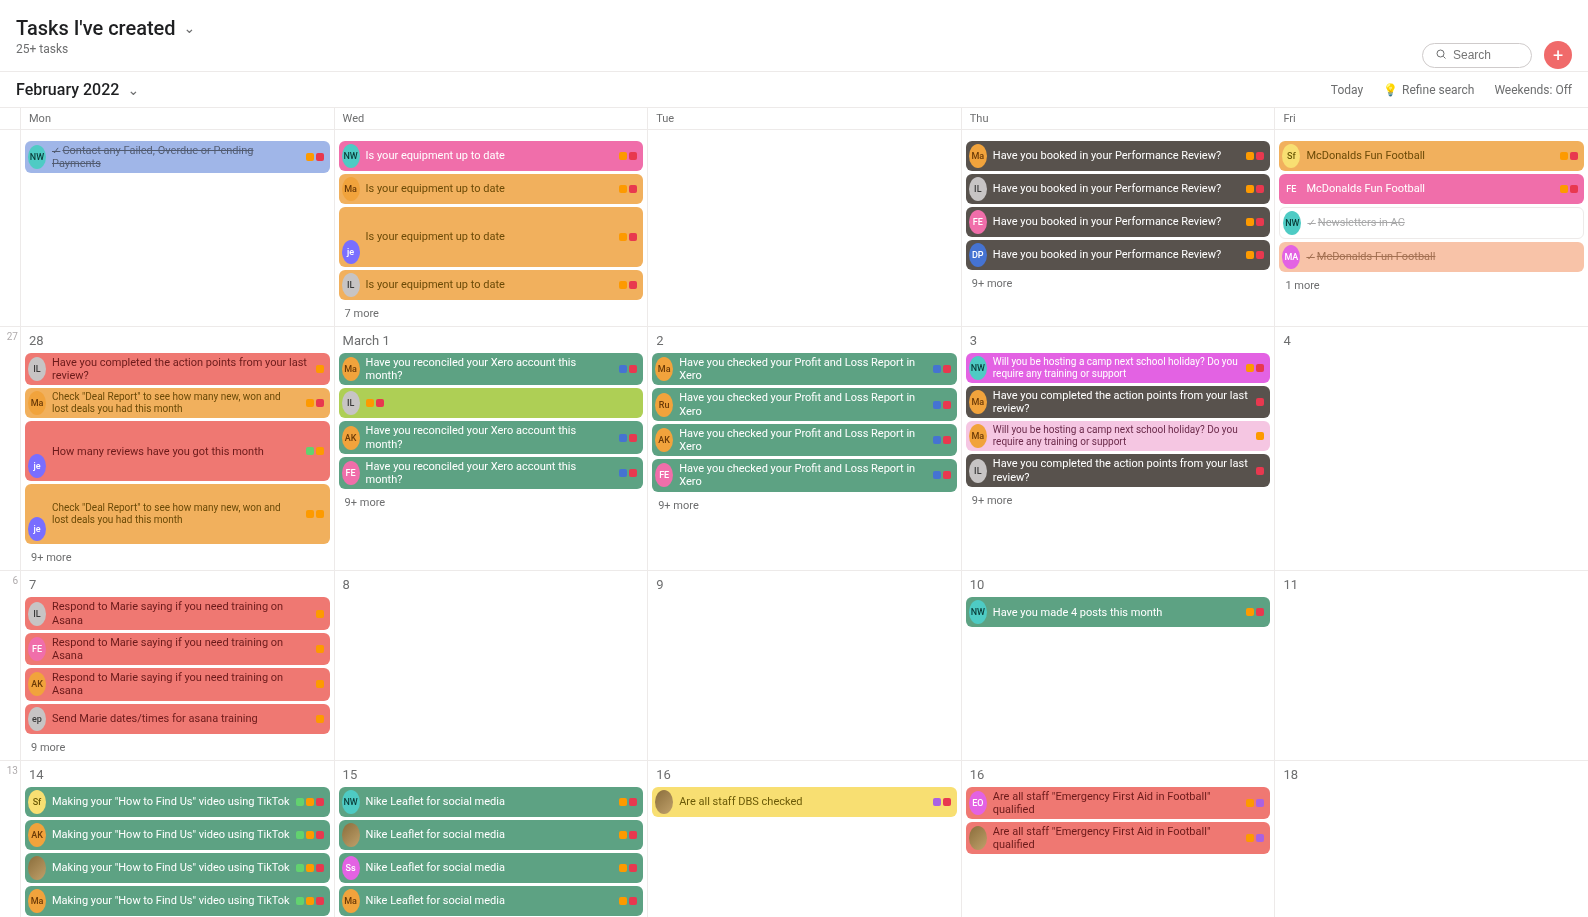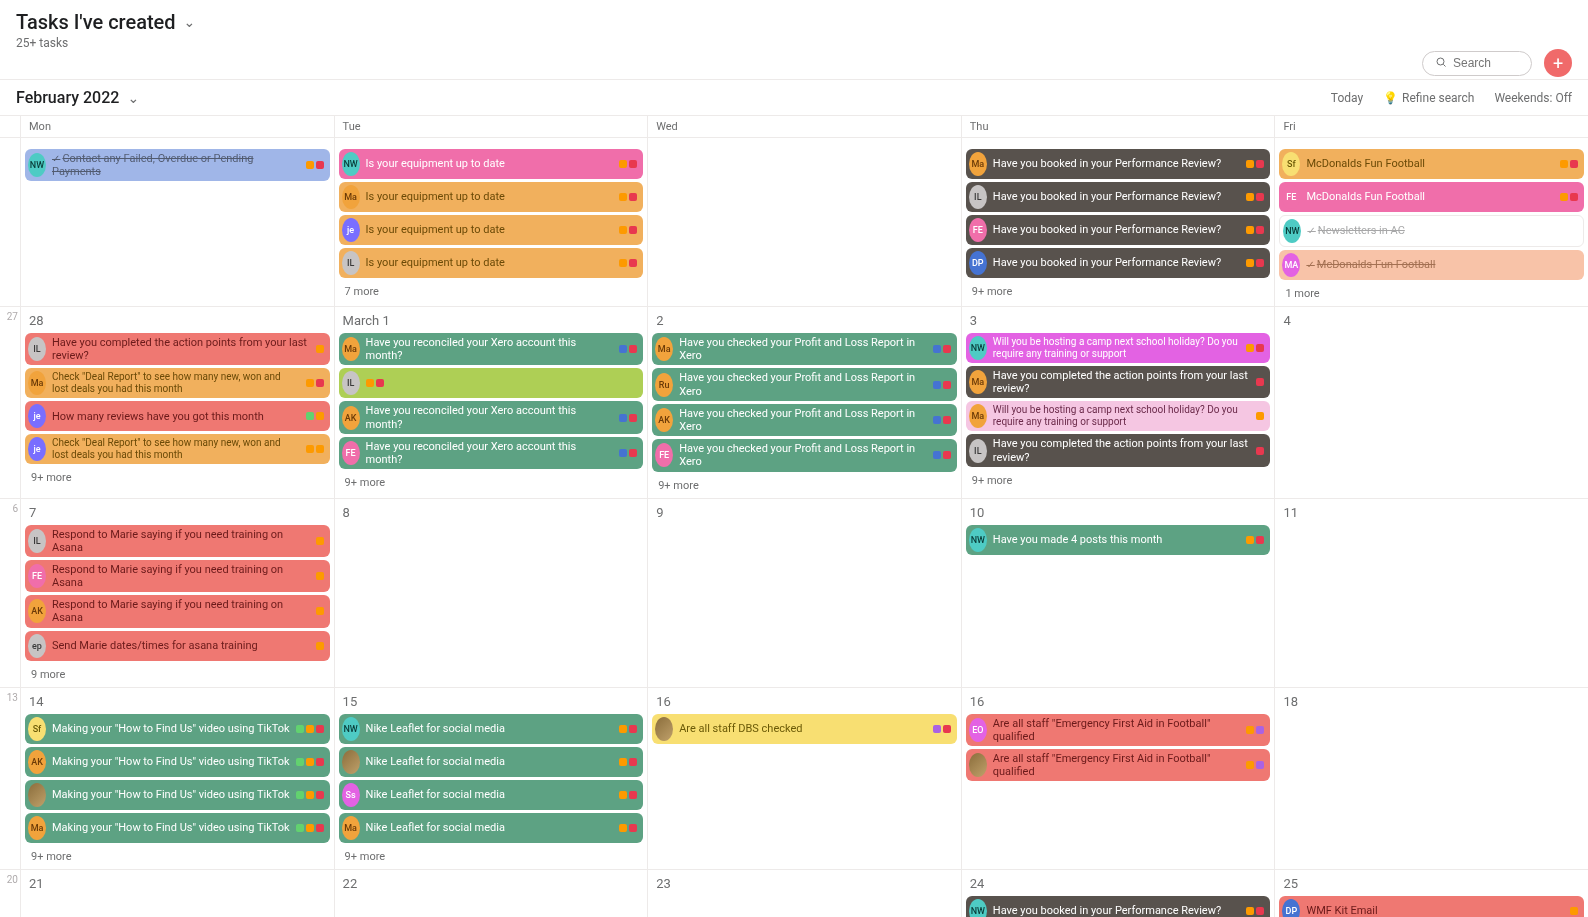--- a/index.html
+++ b/index.html
@@ -1,19 +1,19 @@
 <!DOCTYPE html>
 <html><head>
 <meta charset="utf-8">
 <style>
 * { box-sizing: border-box; margin: 0; padding: 0; }
 body { font-family: -apple-system, BlinkMacSystemFont, "Segoe UI", Roboto, Helvetica, Arial, sans-serif; background: #fff; color: #1e1f21; font-size: 13px; }
 
 
-.top-header { display: flex; justify-content: space-between; padding: 10px 16px 2px 16px; }
+.top-header { display: flex; align-items: center; justify-content: space-between; padding: 2px 16px 2px 16px; }
 .title-wrap { display: flex; flex-direction: column; gap: 2px; }
 .title-row { display: flex; align-items: center; gap: 8px; }
 .page-title { font-size: 20px; font-weight: 500; }
 .chev { color: #6d6e6f; font-size: 14px; }
 .subtitle { font-size: 12px; color: #6d6e6f; }
 .header-right { display: flex; align-items: center; gap: 12px; margin-top: 39px; }
 .search { display: flex; align-items: center; gap: 6px; border: 1px solid #cfcbcb; border-radius: 16px; padding: 4px 12px; width: 110px; }
 .search input { border: none; outline: none; font-size: 12px; width: 70px; }
 .search-icon { color: #6d6e6f; }
 .add-btn { width: 28px; height: 28px; border-radius: 50%; background: #f06a6a; color: #fff; display: flex; align-items: center; justify-content: center; font-size: 18px; font-weight: 400; }
@@ -59,21 +59,21 @@
 .bg-green-lt { background: #aecf55; color: #3d4f0a; }
 .bg-yellow { background: #f8df72; color: #6b5a07; }
 .bg-magenta { background: #e362e3; color: #fff; }
 .bg-white { background: #fff; border: 1px solid #edeae9; color: #6d6e6f; }
 .bg-pink-lt { background: #f5c6e2; color: #6b2a4a; }
 .bg-peach { background: #f8c3a8; color: #6b3a1a; }
 
 
 .av-teal { background: #4ecbc4; color: #0a3d3a; }
 .av-orange { background: #f1a33c; color: #6b3a07; }
-.av-purple { background: #796eff; color: #fff; }
+.av-purple { background: #796eff; color: #fff; margin-top: 30px; }
 .av-pink { background: #f06eaa; color: #fff; }
 .av-blue { background: #4573d2; color: #fff; }
 .av-yellow { background: #f8df72; color: #6b5a07; }
 .av-gray { background: #c7c4c4; color: #3a3a3a; }
 .av-magenta { background: #e362e3; color: #fff; }
 
 
 .t-blue { background: #4573d2; }
 .t-red { background: #e8384f; }
 .t-green { background: #62d26f; }
@@ -118,22 +118,22 @@
       <span class="bulb">💡</span>
       <span>Refine search</span>
     </span>
     <span>Weekends: Off</span>
   </div>
 </div>
 
 <div class="cal-header">
   <div class="weeknum-head"></div>
   <div class="dayhead">Mon</div>
+  <div class="dayhead">Wed</div>
   <div class="dayhead">Tue</div>
-  <div class="dayhead">Wed</div>
   <div class="dayhead">Thu</div>
   <div class="dayhead">Fri</div>
 </div>
 
 <div class="cal-body" id="cal-body">
     <div class="week">
       <div class="weeknum"></div>
       <div class="daycell">
         <div class="daynum"></div>
         <div class="task bg-blue-soft">

